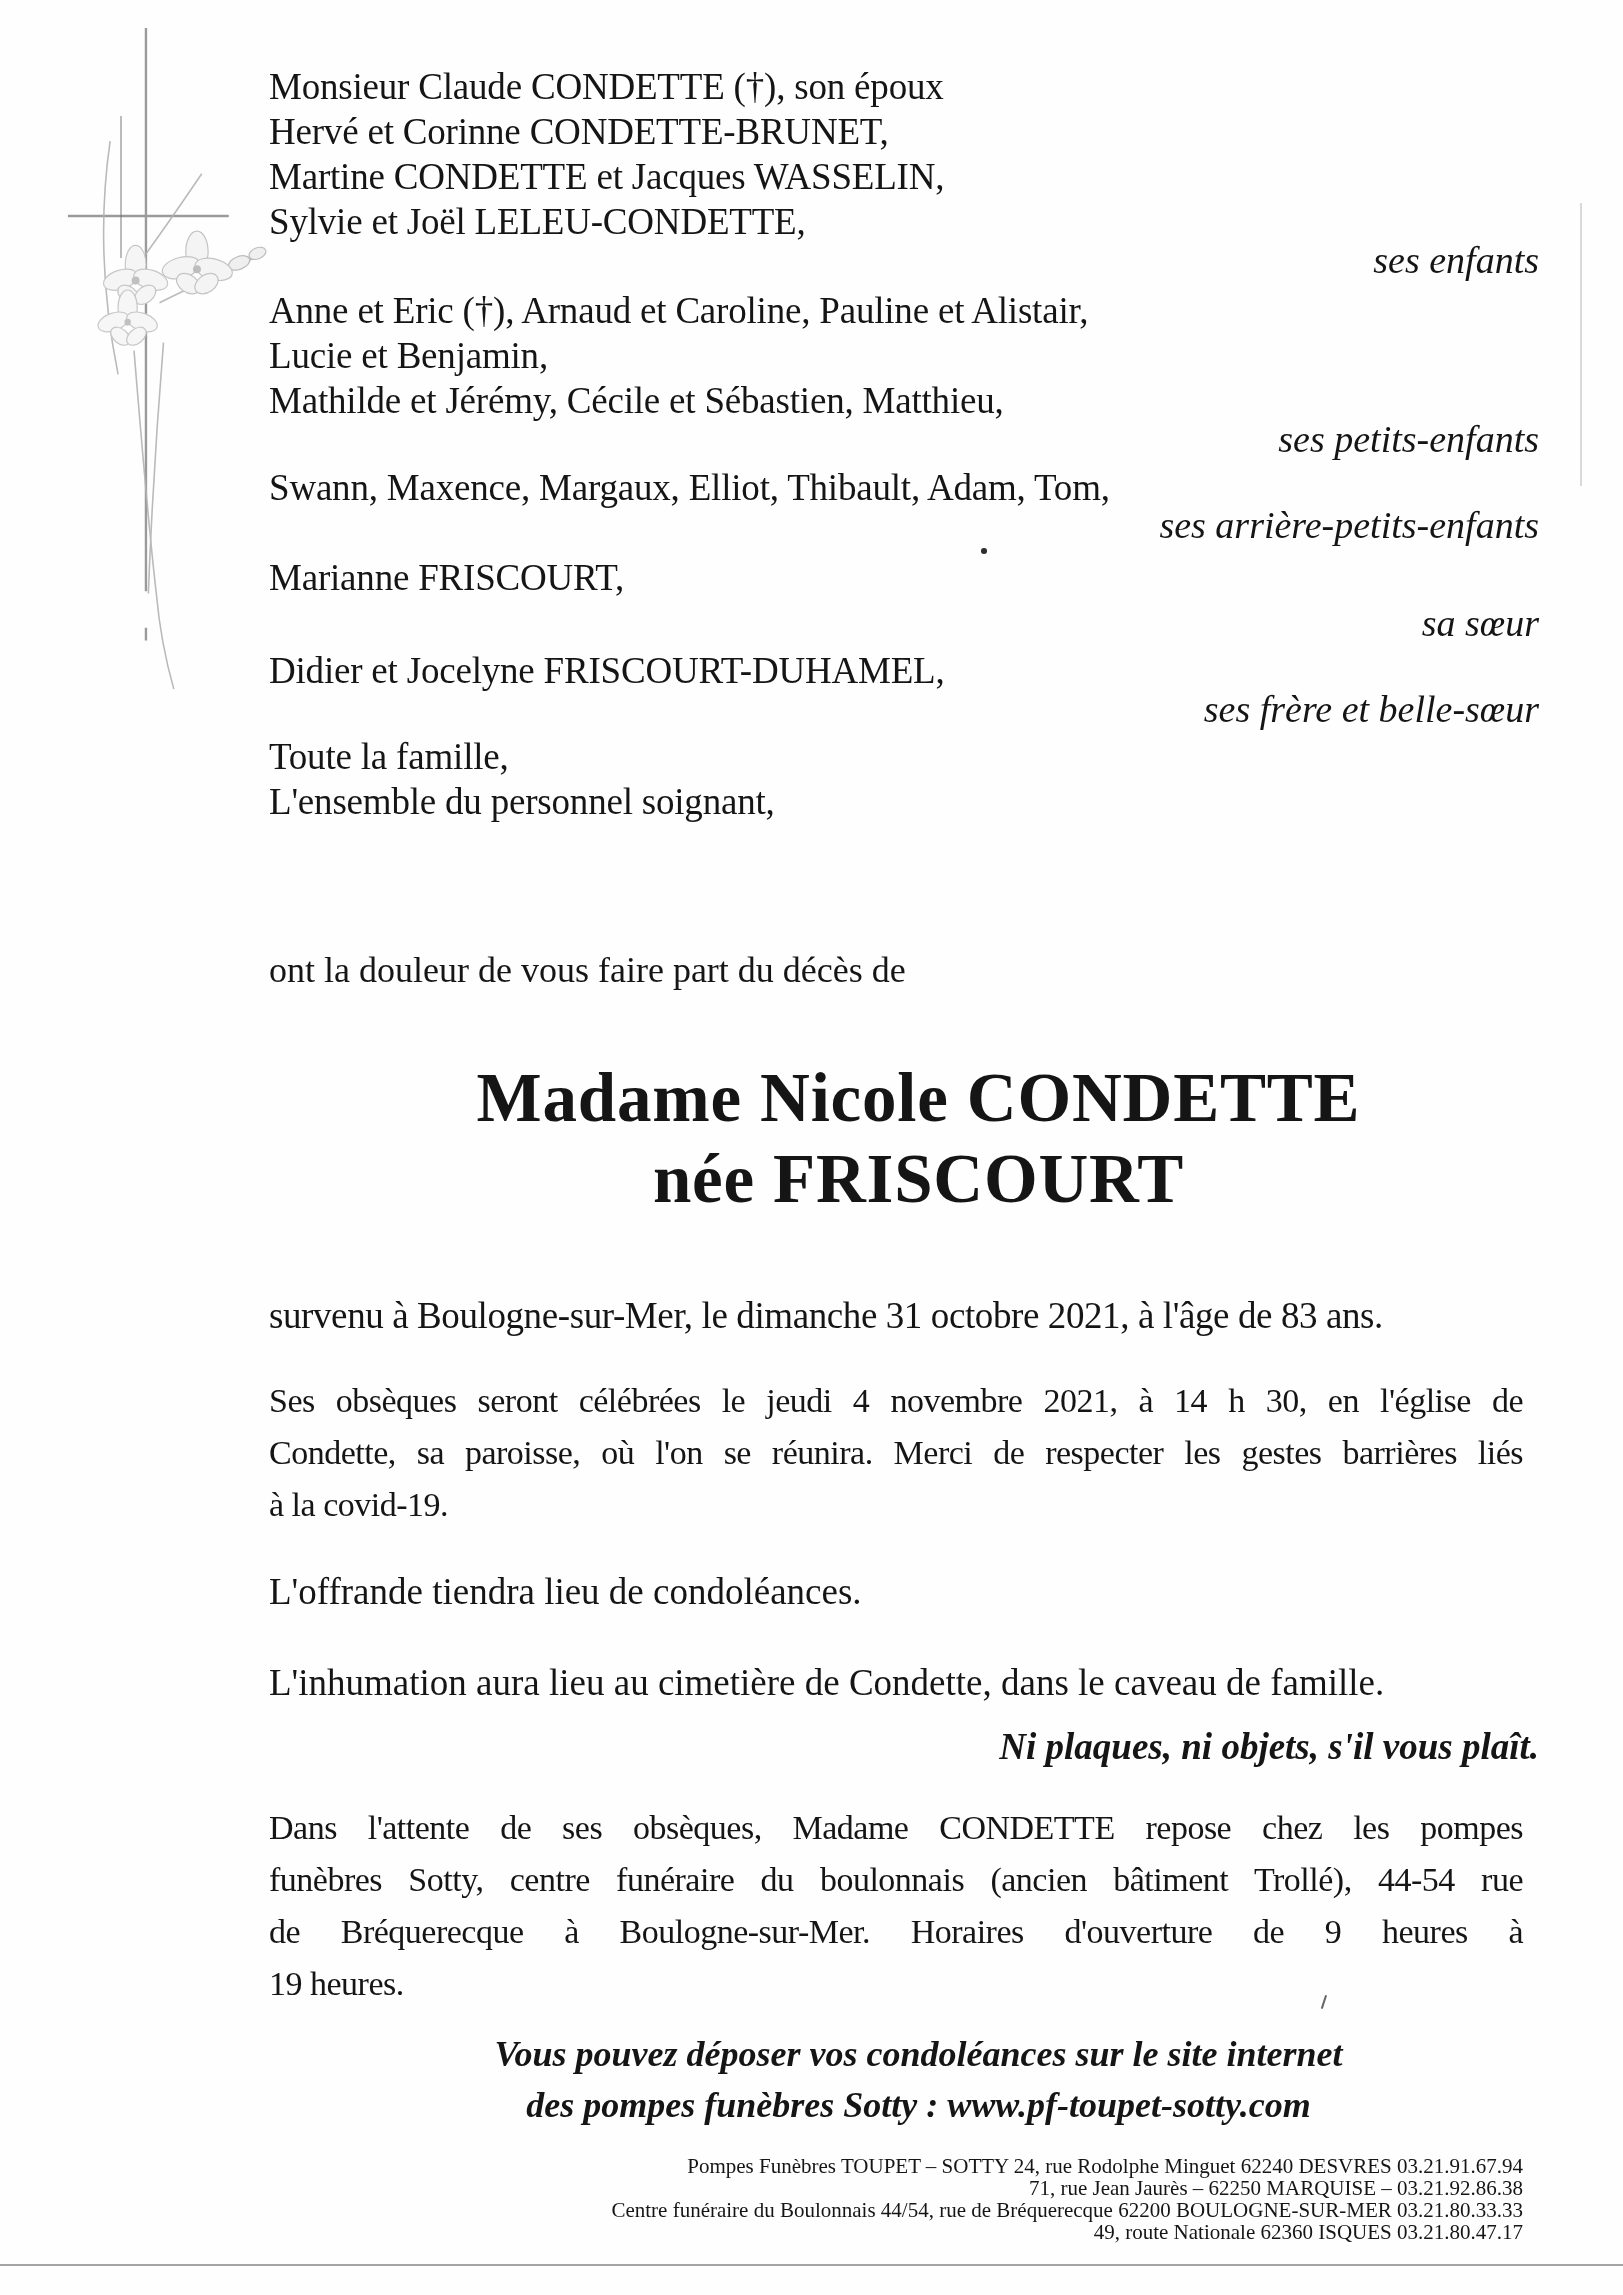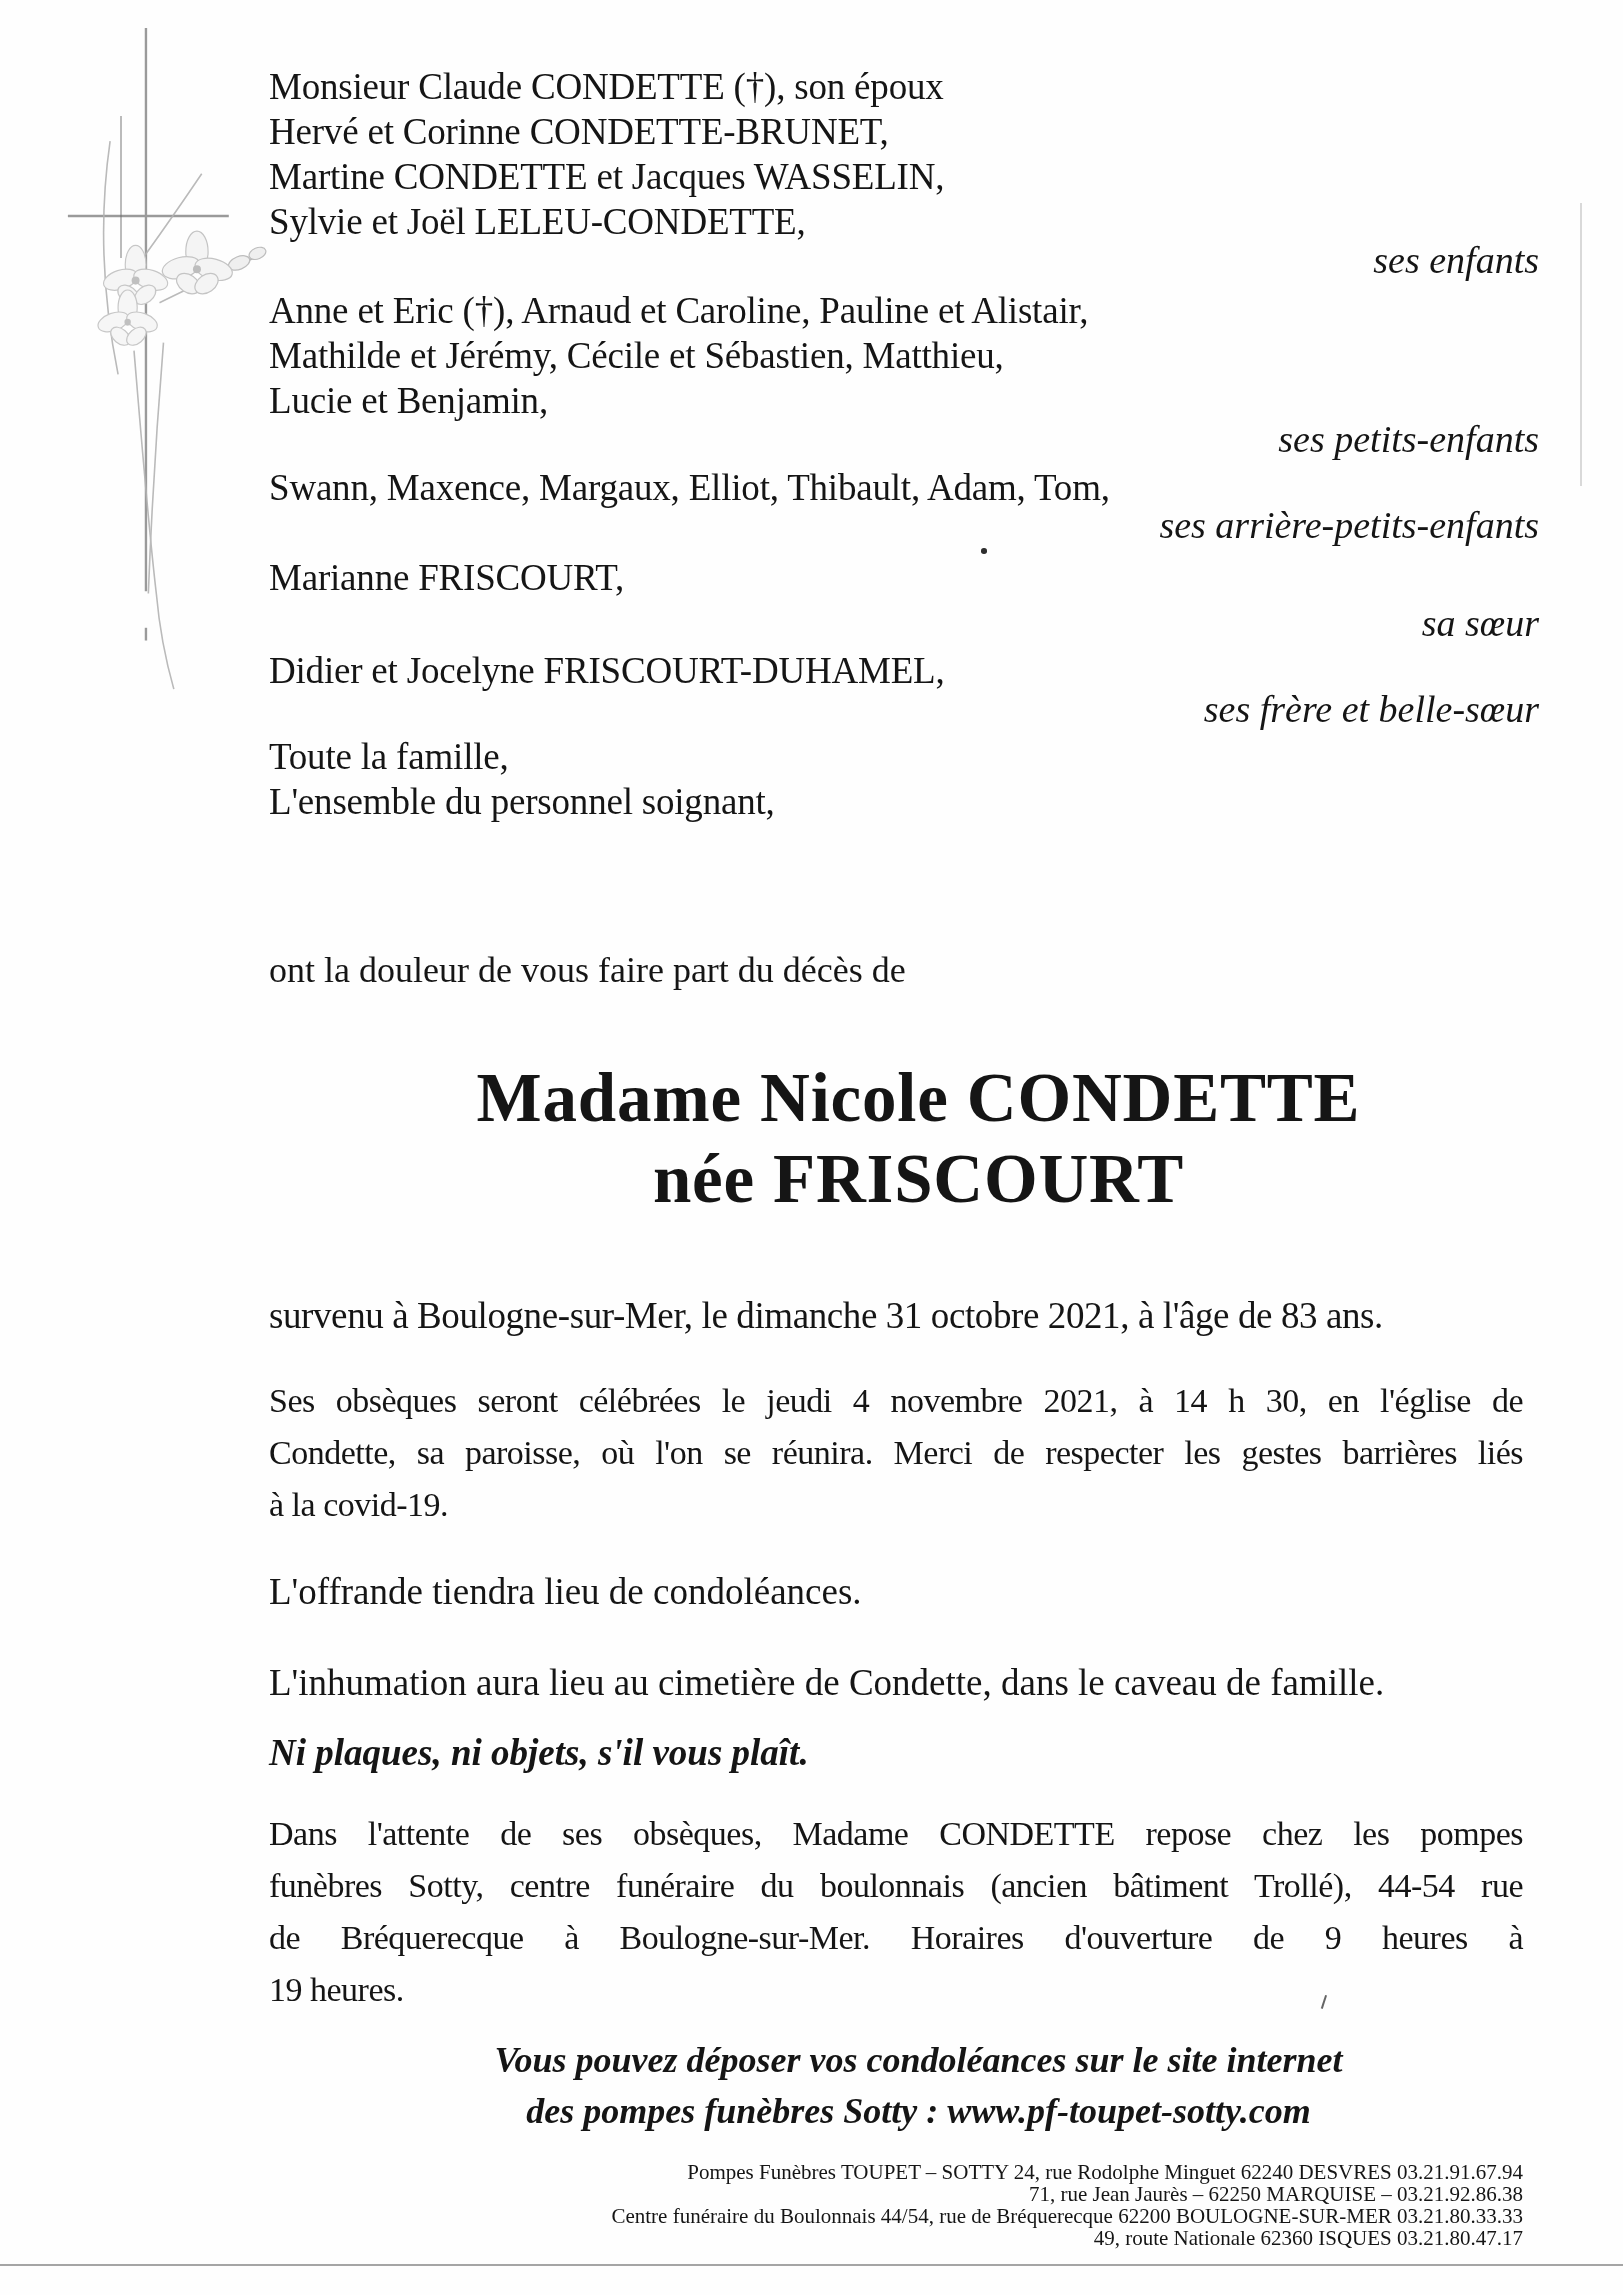--- a/index.html
+++ b/index.html
@@ -28,22 +28,22 @@
   .title-block{margin-top:65px;margin-left:45px;text-align:center;}
   .title-line{font-size:69px;font-weight:700;line-height:81px;letter-spacing:0.8px;white-space:nowrap;}
   .death{font-size:37px;line-height:45px;margin-top:73px;letter-spacing:-0.4px;white-space:nowrap;}
   .para{font-size:34px;line-height:52px;letter-spacing:-0.5px;}
   .para .jl{text-align:justify;text-align-last:justify;}
   .para .ll{text-align:left;}
   .ceremony{margin-top:37px;}
   .offering{font-size:37px;line-height:46px;margin-top:38px;}
   .burial{font-size:37px;line-height:46px;margin-top:45px;}
   .request{
-    font-size:37px;line-height:46px;margin-top:24px;
-    font-weight:700;font-style:italic;margin-right:-16px;
+    font-size:37px;line-height:46px;margin-top:18px;
+    font-weight:700;font-style:italic;text-align:right;margin-right:-16px;
     white-space:nowrap;
   }
   .repose{margin-top:32px;}
   .condolences{margin-top:19px;margin-left:45px;text-align:center;}
   .condolences div{font-size:36px;line-height:51px;font-weight:700;font-style:italic;white-space:nowrap;}
   .footer{margin-top:24px;text-align:right;}
   .footer div{font-size:21px;line-height:22px;white-space:nowrap;}
   
   .bottom-line{position:absolute;left:0;top:2264px;width:1624px;height:1.6px;background:#8f8f8f;opacity:.8;}
   .edge-dash{position:absolute;left:120px;top:116px;width:1.6px;height:142px;background:#6a6a6a;opacity:.45;}
@@ -111,22 +111,22 @@
     <div class="group">
       <div class="fam">Monsieur Claude CONDETTE (†), son époux</div>
       <div class="fam">Hervé et Corinne CONDETTE-BRUNET,</div>
       <div class="fam">Martine CONDETTE et Jacques WASSELIN,</div>
       <div class="fam">Sylvie et Joël LELEU-CONDETTE,</div>
     </div>
     <div class="rel-label" style="margin-top:-3.2px">ses enfants</div>
 
     <div class="group" style="margin-top:9.6px">
       <div class="fam">Anne et Eric (†), Arnaud et Caroline, Pauline et Alistair,</div>
+      <div class="fam">Lucie et Benjamin,</div>
       <div class="fam">Mathilde et Jérémy, Cécile et Sébastien, Matthieu,</div>
-      <div class="fam">Lucie et Benjamin,</div>
     </div>
     <div class="rel-label" style="margin-top:-3.2px">ses petits-enfants</div>
 
     <div class="group" style="margin-top:6.4px">
       <div class="fam">Swann, Maxence, Margaux, Elliot, Thibault, Adam, Tom,</div>
     </div>
     <div class="rel-label" style="margin-top:-3.2px">ses arrière-petits-enfants</div>
 
     <div class="group" style="margin-top:11px">
       <div class="fam">Marianne FRISCOURT,</div>

